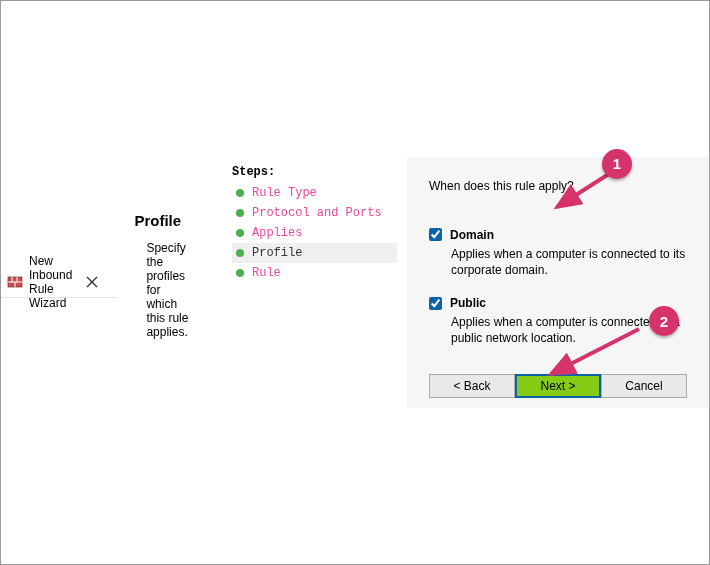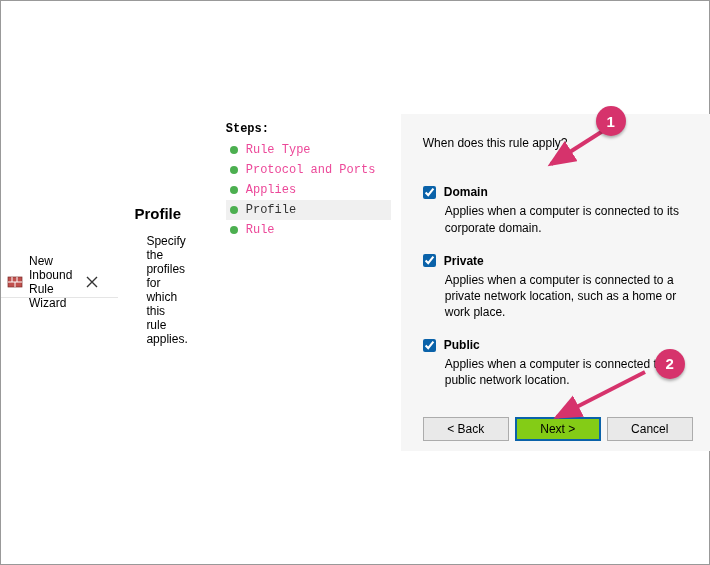--- a/index.html
+++ b/index.html
@@ -109,21 +109,21 @@
   .opt-label { font-weight: bold; }
   .opt-desc {
     margin: 4px 0 0 22px;
     max-width: 420px;
     line-height: 1.35;
   }
   .footer {
     margin-top: auto;
     display: flex;
     justify-content: flex-end;
-    gap: 6px;
+    gap: 0;
     padding-top: 10px;
   }
   .btn {
     min-width: 86px;
     height: 24px;
     background: #e9e9e9;
     border: 1px solid #acacac;
     font: inherit;
     cursor: pointer;
   }
@@ -209,27 +209,20 @@
       <div class="question">When does this rule apply?</div>
 
       <div class="opt">
         <label class="opt-row">
           <input type="checkbox" checked="" style="">
           <span class="opt-label">Domain</span>
         </label>
         <div class="opt-desc">Applies when a computer is connected to its corporate domain.</div>
       </div>
 
-      <div class="opt">
-        <label class="opt-row">
-          <input type="checkbox" checked="" style="">
-          <span class="opt-label">Private</span>
-        </label>
-        <div class="opt-desc">Applies when a computer is connected to a private network location, such as a home or work place.</div>
-      </div>
 
       <div class="opt">
         <label class="opt-row">
           <input type="checkbox" checked="" style="">
           <span class="opt-label">Public</span>
         </label>
         <div class="opt-desc">Applies when a computer is connected to a public network location.</div>
       </div>
 
       <div class="footer">

